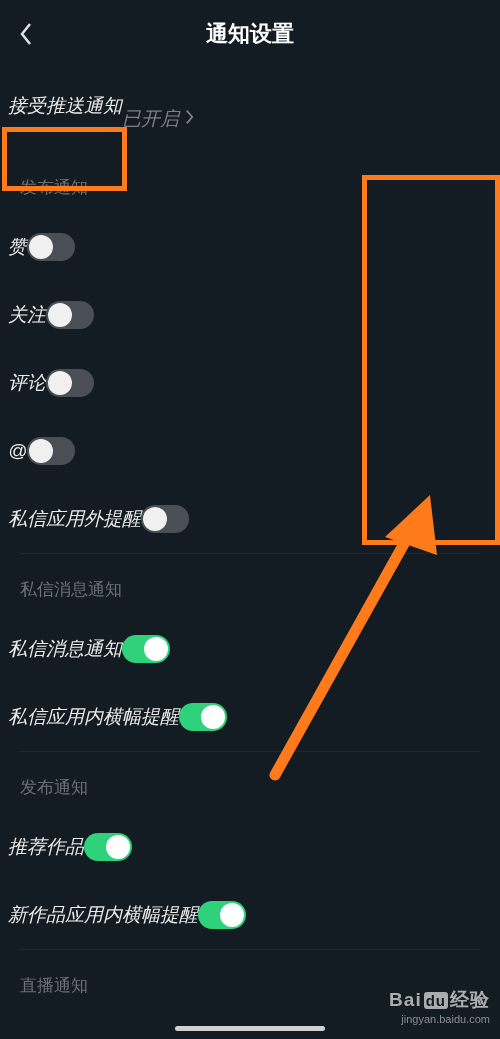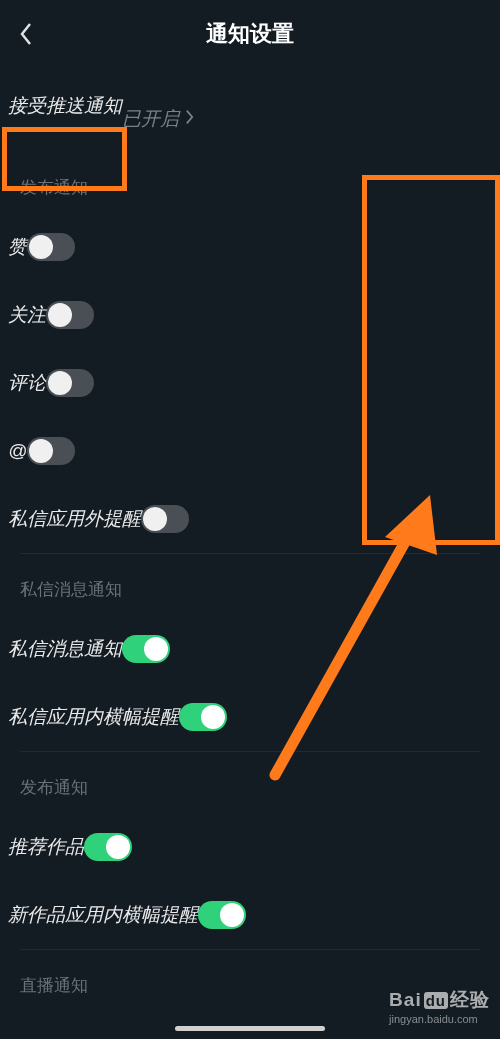--- a/index.html
+++ b/index.html
@@ -101,20 +101,21 @@
       bottom: 8px;
       left: 50%;
       transform: translateX(-50%);
       width: 150px; height: 5px;
       border-radius: 3px;
       background: #d0d0d0;
     }
     .watermark {
       position: absolute;
       right: 10px; bottom: 14px;
+      text-align: right;
       color: #c6c6c6;
       opacity: .85;
     }
     .watermark .brand { font-size: 19px; font-weight: 600; letter-spacing: 1px; }
     .watermark .brand .box { display:inline-block; background:#c6c6c6; color:#131b23; border-radius:3px; padding:0 2px; font-size:15px; margin:0 2px; }
     .watermark .sub { font-size: 11px; color:#9aa0a6; }
   </style>
 </head>
 <body>
 

